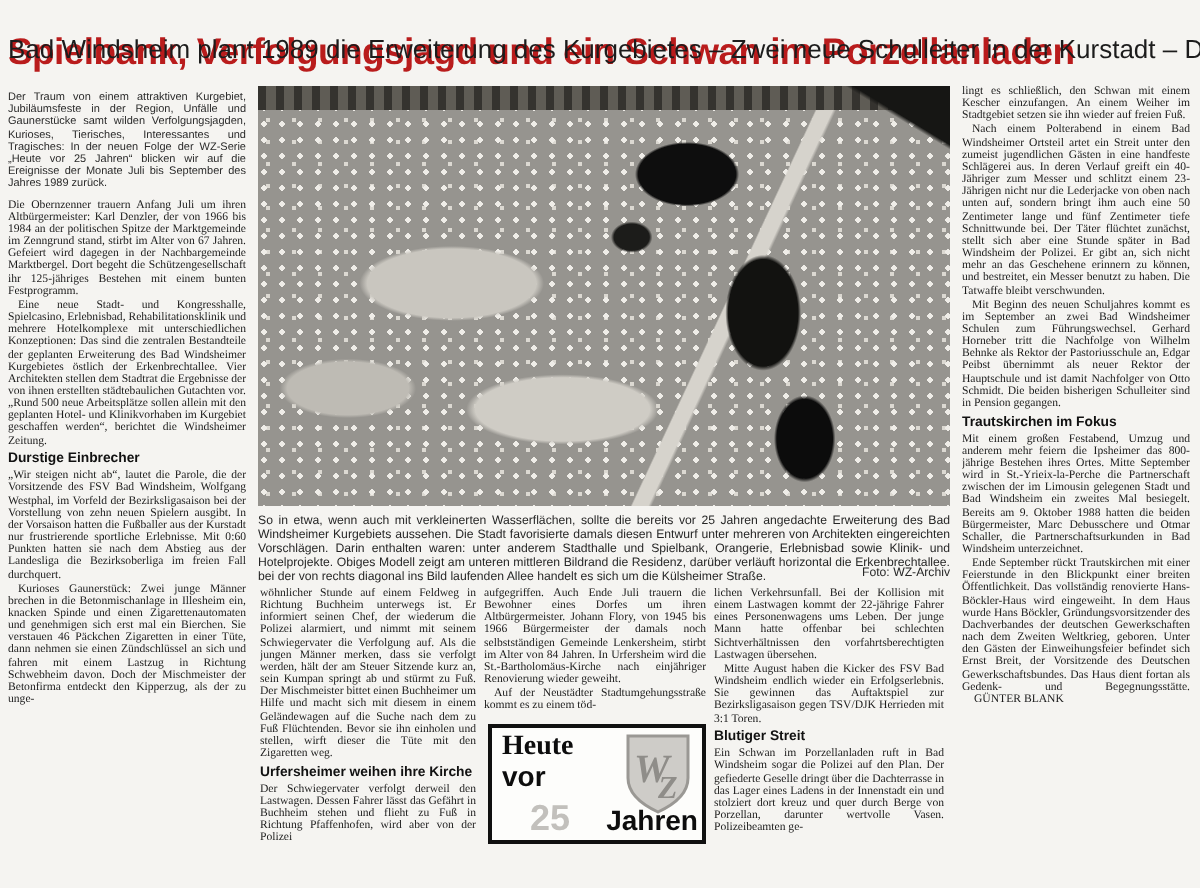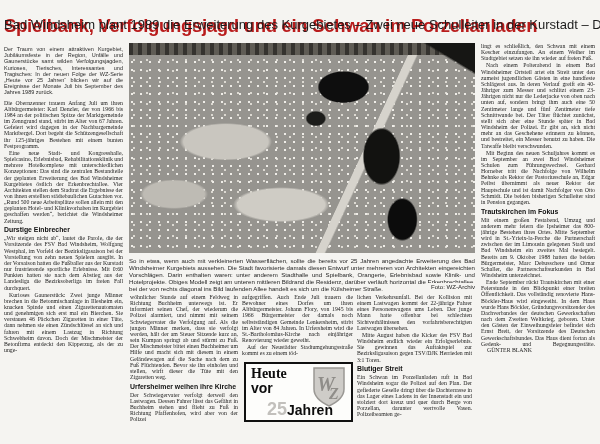--- a/index.html
+++ b/index.html
@@ -64,21 +64,21 @@
   }
   .credit{position:absolute;right:0;bottom:1px;background:#f5f4f1;padding-left:4px;}
 
   .series-box{
     position:relative;width:95px;height:50px;margin:5px 0 0 2px;
     border:2px solid #101010;background:#fdfdfb;padding:3px 5px;
     font-family:"Liberation Sans", sans-serif;font-weight:bold;color:#0d0d0d;
   }
   .series-box .w1{font-size:14px;line-height:14px;display:block;font-family:Liberation Serif, serif;}
   .series-box .w2{font-size:14px;line-height:14px;display:block;}
-  .box-bottom{position:absolute;left:5px;right:2px;bottom:2px;display:flex;justify-content:center;align-items:baseline;}
+  .box-bottom{position:absolute;left:5px;right:2px;bottom:2px;display:flex;justify-content:flex-end;align-items:baseline;gap:18px;}
   .box-bottom .num{font-size:18px;color:#c2c0bc;line-height:18px;}
   .box-bottom .w3{font-size:14px;line-height:14px;}
   .shield{position:absolute;top:3px;right:5px;width:34px;height:40px;}
   .byline{margin-left:6px;white-space:nowrap;}
 </style>
 </head>
 <body>
 
 <div id="page">
 

